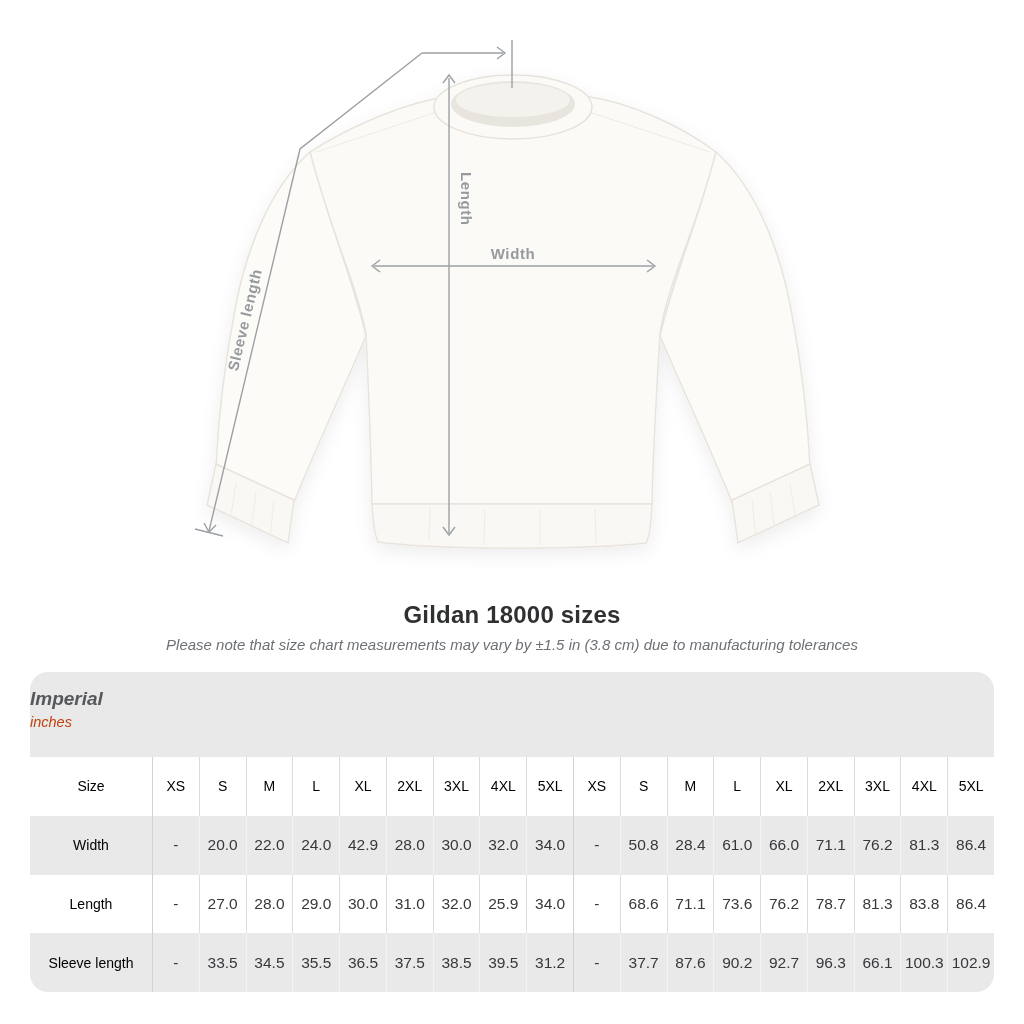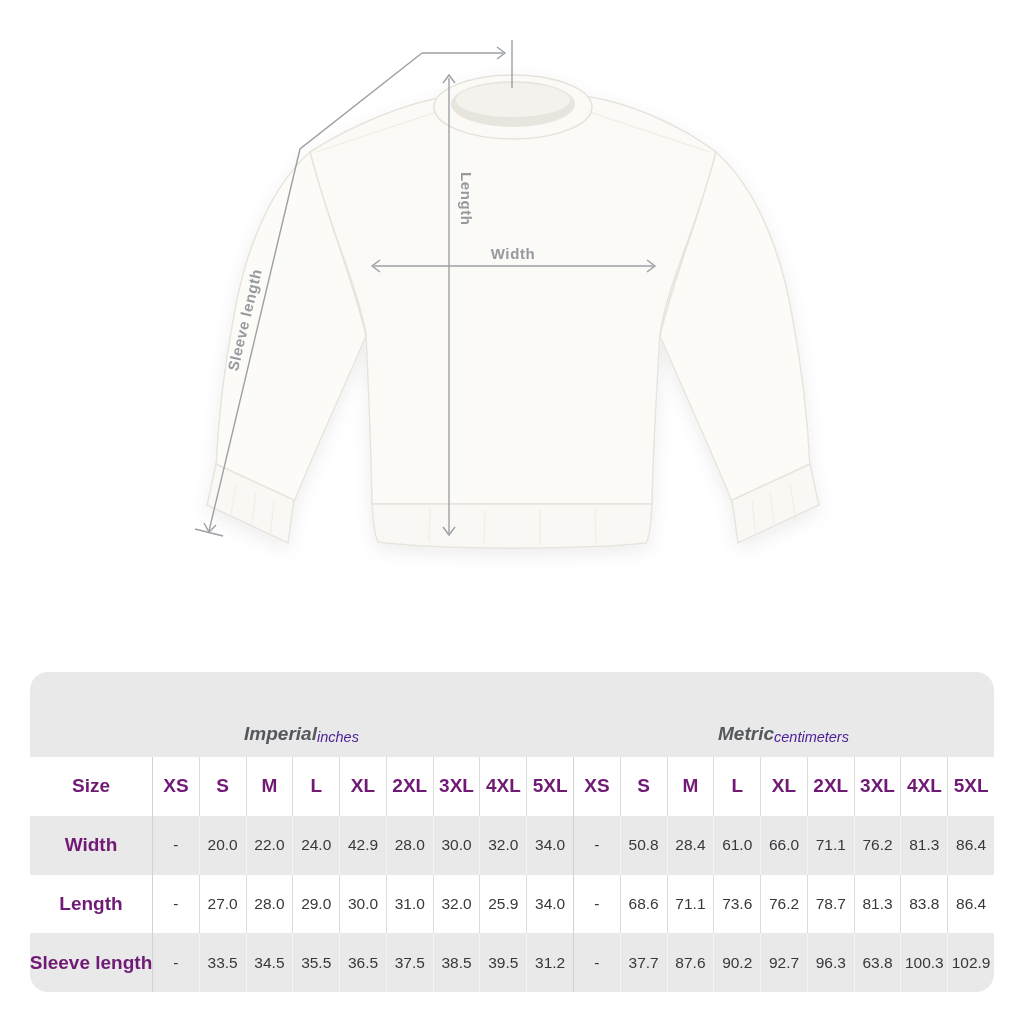--- a/index.html
+++ b/index.html
@@ -15,31 +15,31 @@
 
   
   .heading { position:absolute; top:601px; left:0; width:1024px; text-align:center; }
   .heading h1 { font-size:24px; font-weight:bold; color:#2e3032; letter-spacing:0.2px; }
   .heading p  { margin-top:7px; font-size:15px; font-style:italic; color:#6d7175; }
 
   
   .chart { position:absolute; top:672px; left:30px; width:964px; height:320px;
            border-radius:18px; overflow:hidden; background:#ffffff; }
   .unit-header { height:85px; display:grid; grid-template-columns:543px 1fr; background:#e9e9e9; }
-  .unit-group { display:flex; flex-direction:row; align-items:flex-end; justify-content:center;
+  .unit-group { display:flex; flex-direction:column; align-items:flex-start; justify-content:center;
                 padding-bottom:12px; }
   .unit-group .u-label { font-size:19px; font-weight:bold; font-style:italic; color:#55585d; }
-  .unit-group .u-sub   { margin-top:4px; font-size:14.5px; font-style:italic; color:#4c1d95; }
+  .unit-group .u-sub   { margin-top:4px; font-size:14.5px; font-style:italic; color:#c2410c; }
 
   .chart-body { display:grid; grid-template-columns:122px repeat(18, 1fr); grid-auto-rows:58.75px; }
   .cell { display:flex; align-items:center; justify-content:center;
           border-left:1px solid #dcdcdc; font-size:15.5px; color:#36383b;
           white-space:nowrap; overflow:hidden; }
   .cell.rowstart { border-left:none; }
-  .cell.th, .cell.rh { font-weight:bold; color:#701a75; font-size:19px; }
+  .cell.th, .cell.rh { font-weight:normal; color:#000000; font-size:14px; }
   .cell.shaded { background:#e9e9e9; border-left-color:#f4f4f4; }
   .cell.colfirst { border-left-color:#d2d2d2; }
 </style>
 </head>
 <body>
 
 <div class="page">
 
   <div class="figure">
     <svg width="1024" height="600" viewBox="0 0 1024 600">
@@ -98,30 +98,30 @@
           <line x1="195" y1="529" x2="223" y2="536"></line>
         </g>
       </g>
 
       <text class="anno-label" x="461" y="172" transform="rotate(90 461 172)">Length</text>
       <text class="anno-label" x="513" y="259" text-anchor="middle">Width</text>
       <text class="anno-label" x="246" y="324" text-anchor="middle" transform="rotate(-76.5 246 320)">Sleeve length</text>
     </svg>
   </div>
 
+  <div class="heading">
+    <h1>Gildan 18000 sizes</h1>
+    <p>Please note that size chart measurements may vary by ±1.5 in (3.8 cm) due to manufacturing tolerances</p>
+  </div>
 
   <div class="chart">
     <div class="unit-header">
       <div class="unit-group">
         <div class="u-label">Imperial</div>
         <div class="u-sub">inches</div>
-      </div>
-      <div class="unit-group">
-        <div class="u-label">Metric</div>
-        <div class="u-sub">centimeters</div>
       </div>
     </div>
     <div class="chart-body">
         <div class="cell th rowstart">Size</div>
         <div class="cell th colfirst">XS</div>
         <div class="cell th">S</div>
         <div class="cell th">M</div>
         <div class="cell th">L</div>
         <div class="cell th">XL</div>
         <div class="cell th">2XL</div>
@@ -184,19 +184,19 @@
         <div class="cell  shaded">37.5</div>
         <div class="cell  shaded">38.5</div>
         <div class="cell  shaded">39.5</div>
         <div class="cell  shaded">31.2</div>
         <div class="cell colfirst shaded">-</div>
         <div class="cell  shaded">37.7</div>
         <div class="cell  shaded">87.6</div>
         <div class="cell  shaded">90.2</div>
         <div class="cell  shaded">92.7</div>
         <div class="cell  shaded">96.3</div>
-        <div class="cell  shaded">63.8</div>
+        <div class="cell  shaded">66.1</div>
         <div class="cell  shaded">100.3</div>
         <div class="cell  shaded">102.9</div>
       </div>
   </div>
 
 </div>
 
 </body></html>

